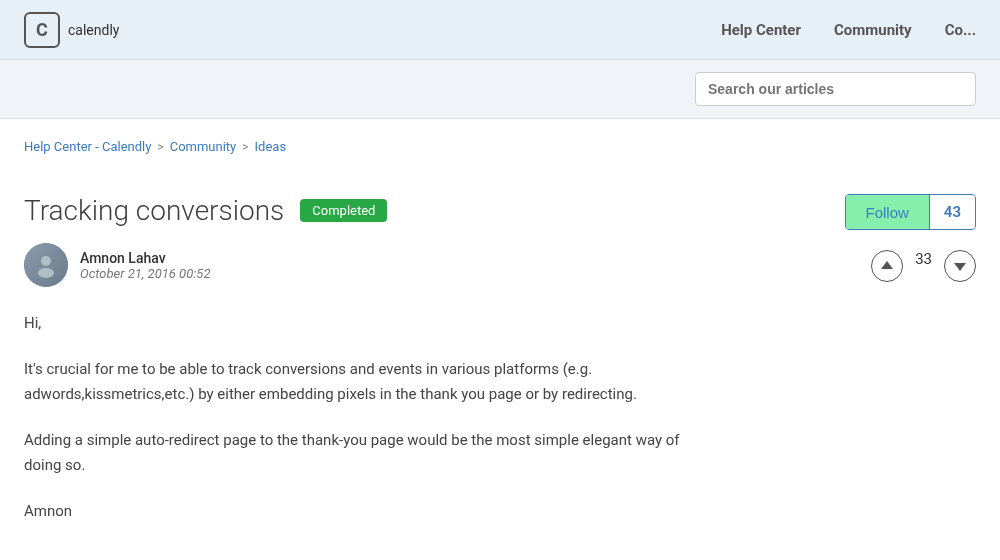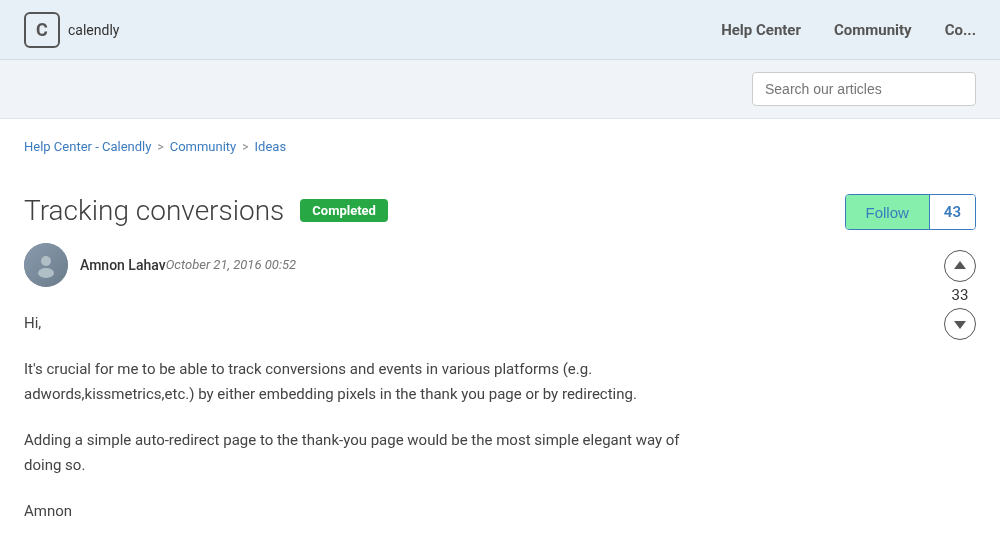--- a/index.html
+++ b/index.html
@@ -108,21 +108,21 @@
       font-size: 28px;
       font-weight: 300;
       color: #404040;
     }
     .status-badge {
       background: #28a745;
       color: #fff;
       font-size: 13px;
       padding: 4px 12px;
       border-radius: 4px;
-      font-weight: 700;
+      font-weight: 400;
     }
     .follow-btn-group {
       display: flex;
       border: 1px solid #3b7bbf;
       border-radius: 4px;
       overflow: hidden;
     }
     .follow-btn {
       background: #86efac;
       color: #3b7bbf;
@@ -138,23 +138,22 @@
       border: none;
       border-left: 1px solid #3b7bbf;
       padding: 8px 14px;
       font-size: 15px;
       font-weight: 600;
     }
 
     
     .vote-area {
       display: flex;
-      flex-direction: column;
-      align-items: center;
-      gap: 4px;
+      align-items: flex-start;
+      gap: 12px;
       margin-top: 4px;
     }
     .vote-btn {
       width: 32px;
       height: 32px;
       border-radius: 50%;
       border: 1.5px solid #555;
       background: #fff;
       cursor: pointer;
       display: flex;
@@ -193,21 +192,21 @@
       width: 44px;
       height: 44px;
       border-radius: 50%;
       background: linear-gradient(135deg, #8a9bae 0%, #6a7b8a 100%);
       display: flex;
       align-items: center;
       justify-content: center;
       font-size: 20px;
       color: #fff;
     }
-    .author-info { display: flex; flex-direction: row; }
+    .author-info { display: flex; flex-direction: column; }
     .author-name { font-size: 14px; color: #333; font-weight: 500; }
     .author-date { font-size: 13px; color: #777; font-style: italic; }
 
     
     .article-body {
       font-size: 15px;
       line-height: 1.7;
       color: #444;
       max-width: 680px;
     }
@@ -230,21 +229,21 @@
     <span class="logo-text">calendly</span>
   </div>
   <nav class="nav-links">
     <a class="nav-link">Help Center</a>
     <a class="nav-link">Community</a>
     <a class="nav-link">Co...</a>
   </nav>
 </header>
 
 <div style="position:relative; background:#f0f4f8; padding: 12px 24px; border-bottom: 1px solid #dce6f0;">
-  <input class="search-input" type="text" style="width: 224px; float: right;" placeholder="Search our articles">
+  <input class="search-input" type="text" style="width: 281px; float: right; font-weight: bold;" placeholder="Search our articles">
   <div style="clear:both;"></div>
 </div>
 
 <div class="main-container">
   <div class="breadcrumb">
     <a class="breadcrumb-link">Help Center - Calendly</a>
     <span class="breadcrumb-sep">&gt;</span>
     <a class="breadcrumb-link">Community</a>
     <span class="breadcrumb-sep">&gt;</span>
     <a class="breadcrumb-link">Ideas</a>

